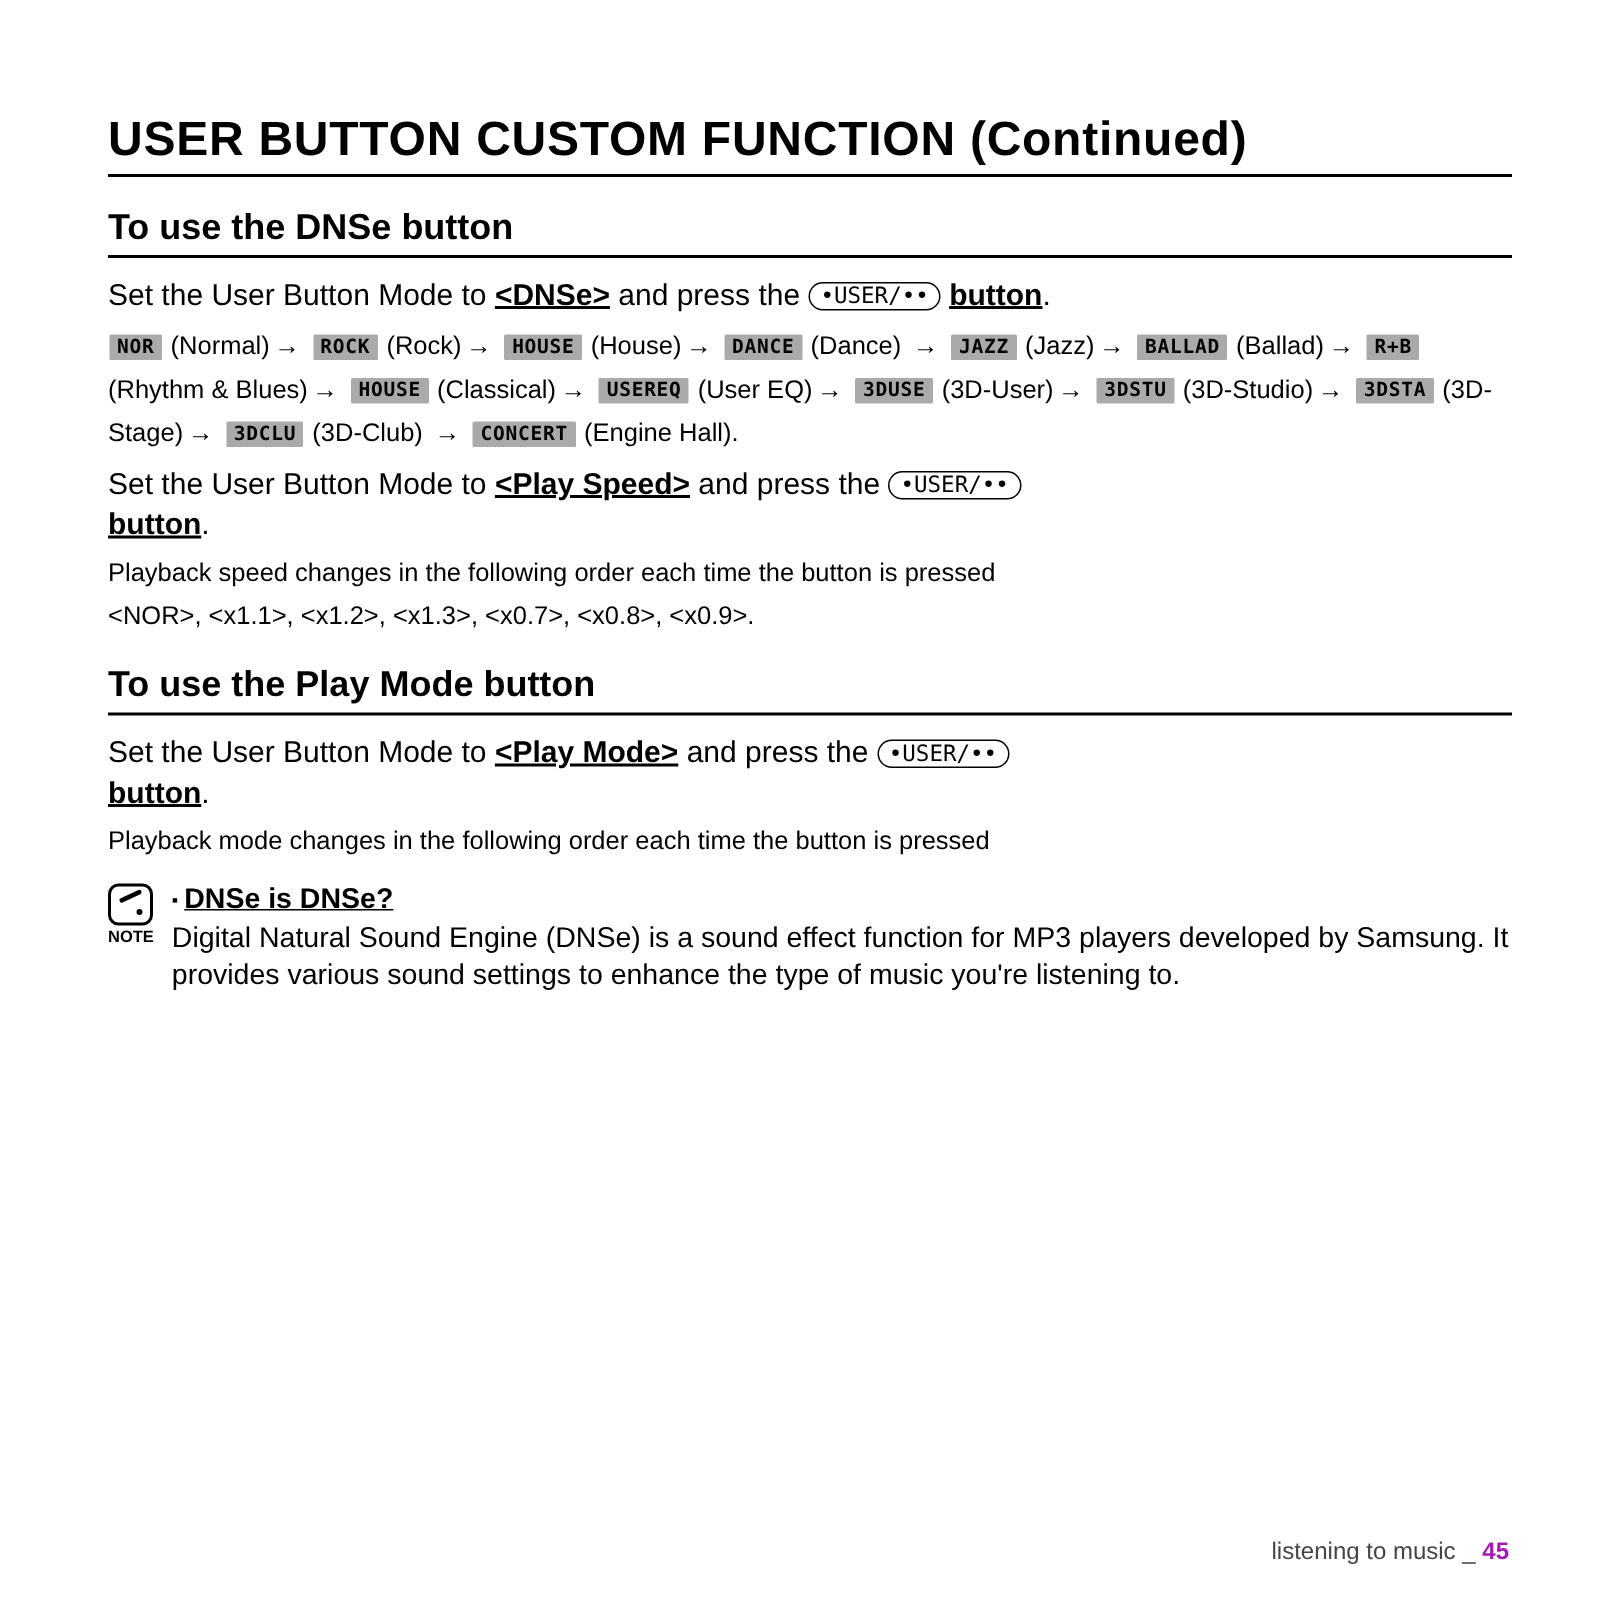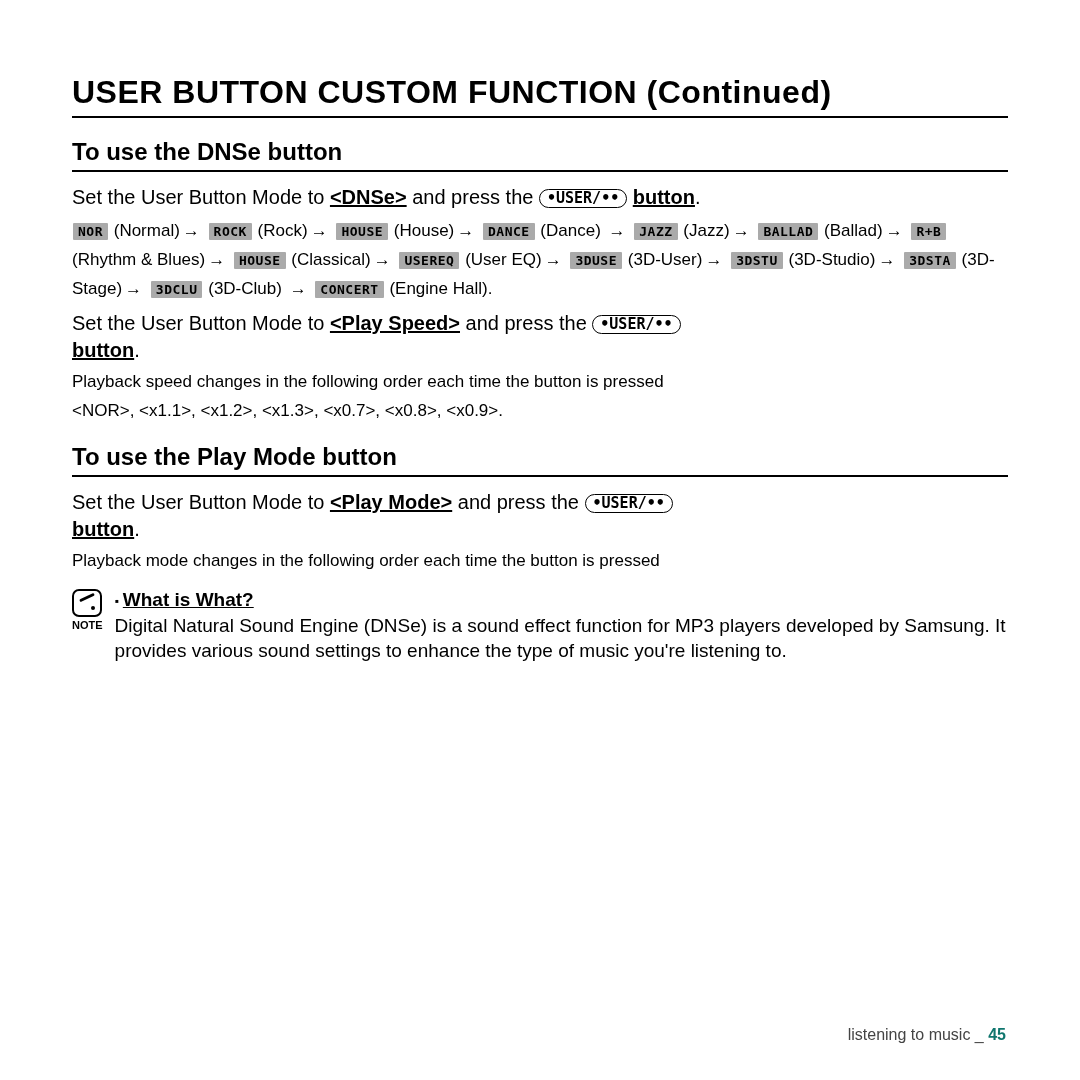--- a/index.html
+++ b/index.html
@@ -41,21 +41,21 @@
     line-height: 1.4;
     margin-bottom: 6px;
   }
   .bold { font-weight: bold; text-decoration: underline; }
   .btn {
     display: inline-block;
     border: 1.5px solid #000;
     border-radius: 12px;
     padding: 0 7px;
     font-size: 15px;
-    font-weight: bold;
+    font-weight: normal;
     vertical-align: middle;
     background: #fff;
     font-family: monospace;
     line-height: 17px;
   }
   .badge {
     display: inline-block;
     background: #aaa;
     color: #000;
     font-family: monospace;
@@ -122,21 +122,21 @@
     line-height: 1.35;
   }
   .bullet { font-size: 12px; vertical-align: middle; margin-right:4px;}
   .footer {
     position: absolute;
     bottom: 36px;
     right: 74px;
     font-size: 16px;
     color: #444;
   }
-  .footer .pg { font-weight: bold; color:#0f766e;}
+  .footer .pg { font-weight: bold; color:#a21caf;}
   .pm-icon {
     display: inline-block;
     vertical-align: middle;
     font-family: monospace;
     font-size: 12px;
     background: #eee;
     border: 1px solid #999;
     padding: 0 2px;
     margin: 0 1px;
     line-height: 14px;
@@ -188,21 +188,21 @@
     <br><span class="bold">button</span>.
   </div>
   <div class="small-text">Playback mode changes in the following order each time the button is pressed</div>
 
   <div class="note-row">
     <div class="note-icon-wrap">
       <div class="note-icon"></div>
       <div class="note-label">NOTE</div>
     </div>
     <div class="note-body">
-      <span class="bullet">▪</span><span class="bold">What is What?</span><br>
+      <span class="bullet">▪</span><span class="bold">DNSe is DNSe?</span><br>
       <span>Digital Natural Sound Engine (DNSe) is a sound effect function for MP3 players developed by Samsung. It provides various sound settings to enhance the type of music you're listening to.</span>
     </div>
   </div>
 </div>
 
 <div class="footer">
   <span>listening to music _</span> <span class="pg">45</span>
 </div>
 
 </body></html>

